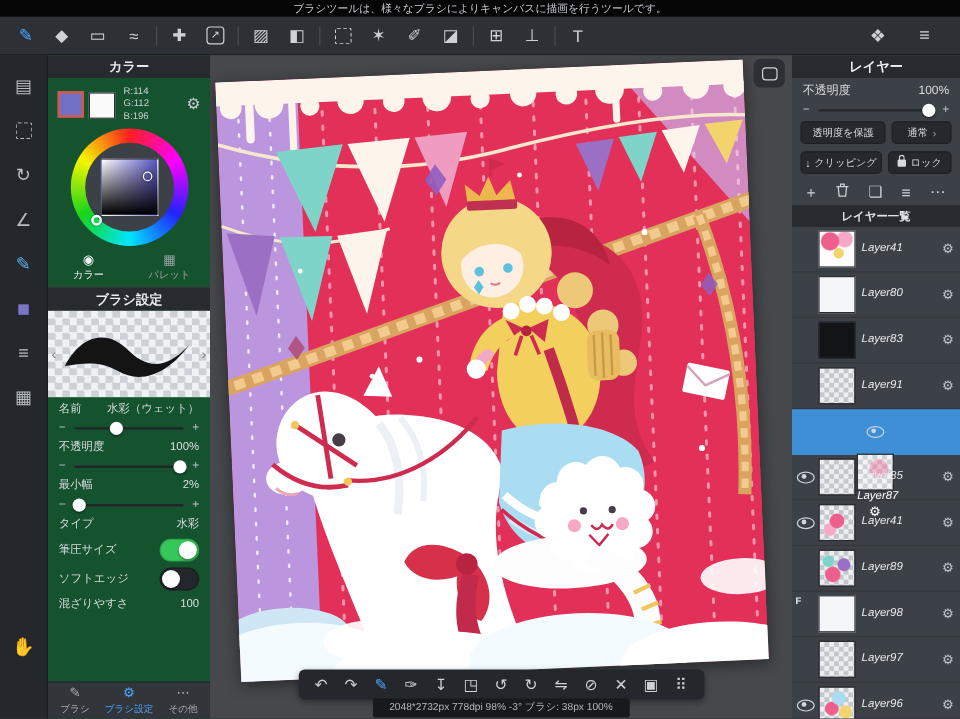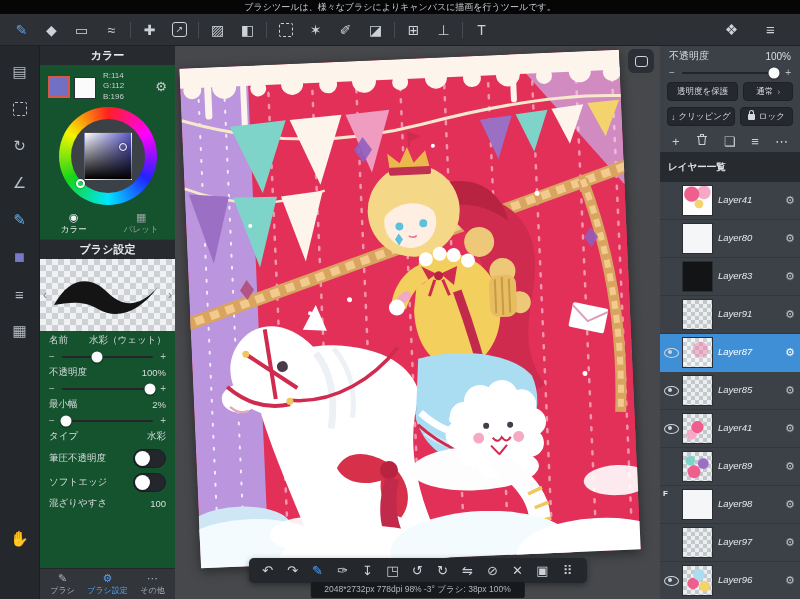--- a/index.html
+++ b/index.html
@@ -80,24 +80,24 @@
   .right-panel{position:absolute;top:46px;left:660px;right:0;bottom:0;background:#3c4147;overflow:hidden;}
   .right-panel .srow{height:20px;font-size:10px;}
   .lp-btn-row{display:flex;gap:5px;padding:3px 7px;}
   .lp-btn{flex:1;height:19px;background:#25282d;border:1px solid #1d2025;border-radius:4px;color:#d6dade;font-size:8.5px;display:flex;align-items:center;justify-content:center;gap:3px;padding:0 2px;box-sizing:border-box;}
   .lp-btn .chev{color:#9aa1a7;font-size:9px;margin-left:1px;}
   .lp-btn .mini-ico{font-size:9px;color:#c9cfd4;}
   .lock-i{width:7px;height:6px;background:#d6dade;border-radius:1px;position:relative;margin-right:1px;}
   .lock-i::before{content:"";position:absolute;left:1px;top:-4px;width:5px;height:5px;border:1.5px solid #d6dade;border-bottom:none;border-radius:3px 3px 0 0;box-sizing:border-box;}
   .layer-tools{display:flex;align-items:center;justify-content:space-between;padding:4px 12px 3px;color:#c9cfd4;font-size:13px;}
   .layer-tools span{cursor:default;}
-  .lp-subheader{height:30px;background:#272b30;color:#dfe3e7;font-size:9.5px;font-weight:bold;display:flex;align-items:center;padding:0 8px;}
+  .lp-subheader{height:18px;background:#272b30;color:#dfe3e7;font-size:9.5px;font-weight:bold;display:flex;align-items:center;padding:0 8px;justify-content:center;}
   .layer-list{overflow:hidden;}
   .layer-row{display:flex;align-items:center;height:38px;border-bottom:1px solid #33373c;padding-right:2px;box-sizing:border-box;}
-  .layer-row.selected{background:#3e8fd6;border-bottom-color:#3e8fd6;}
+  .layer-row.selected{background:#3e8fd6;border-bottom-color:#3e8fd6;flex-direction:column;}
   .eye-cell{width:22px;flex:none;display:flex;align-items:center;justify-content:center;position:relative;height:100%;}
   .eye{display:none;width:15px;height:10px;border:1.5px solid #cfd6dc;border-radius:50%;box-sizing:border-box;position:relative;}
   .eye.on{display:block;}
   .eye.on::after{content:"";position:absolute;left:3.5px;top:1.5px;width:4px;height:4px;background:#cfd6dc;border-radius:50%;}
   .badge{position:absolute;left:3px;top:3px;color:#e8ecef;font-size:8px;font-weight:bold;}
   .badge:empty{display:none;}
   .th{width:31px;height:31px;flex:none;border:1px solid #2a2e32;box-sizing:border-box;background:repeating-conic-gradient(#c3c8cd 0% 25%,#eceef0 0% 50%) 0 0/8px 8px;}
   .th.white{background:#f5f6f7;}
   .th.black{background:#131416;}
   .th.checker-light{background:radial-gradient(circle at 60% 40%,rgba(239,95,141,.4) 0 30%,rgba(0,0,0,0) 34%),repeating-conic-gradient(#cdd2d6 0% 25%,#f2f4f6 0% 50%) 0 0/8px 8px;}
@@ -342,22 +342,22 @@
         </span>
       <span>+</span>
     </div>
 
     <div class="srow">
       <span>タイプ</span>
       <span class="val">水彩</span>
     </div>
 
     <div class="srow tall">
-      <span>筆圧不透明度</span>
-      <span class="toggle"></span>
+      <span>筆圧サイズ</span>
+      <span class="toggle on"></span>
     </div>
     <div class="srow tall">
       <span>ソフトエッジ</span>
       <span class="toggle"></span>
     </div>
     <div class="srow">
       <span>混ざりやすさ</span>
       <span class="val">100</span>
     </div>
 
@@ -566,20 +566,23 @@
 
         <span class="bt-btn">⠿</span>
       </div>
 
     <div class="status-bar">
       <span>2048*2732px 778dpi 98% -3° ブラシ: 38px 100%</span>
     </div>
   </div>
 
   <div class="right-panel">
+    <div class="p-header">
+        <span>レイヤー</span>
+      </div>
 
     <div class="srow">
       <span>不透明度</span>
       <span class="val">100%</span>
     </div>
     <div class="slider-row">
       <span>−</span>
       <span class="track">
           <span class="knob" style="left: 96%;"></span>
         </span>

